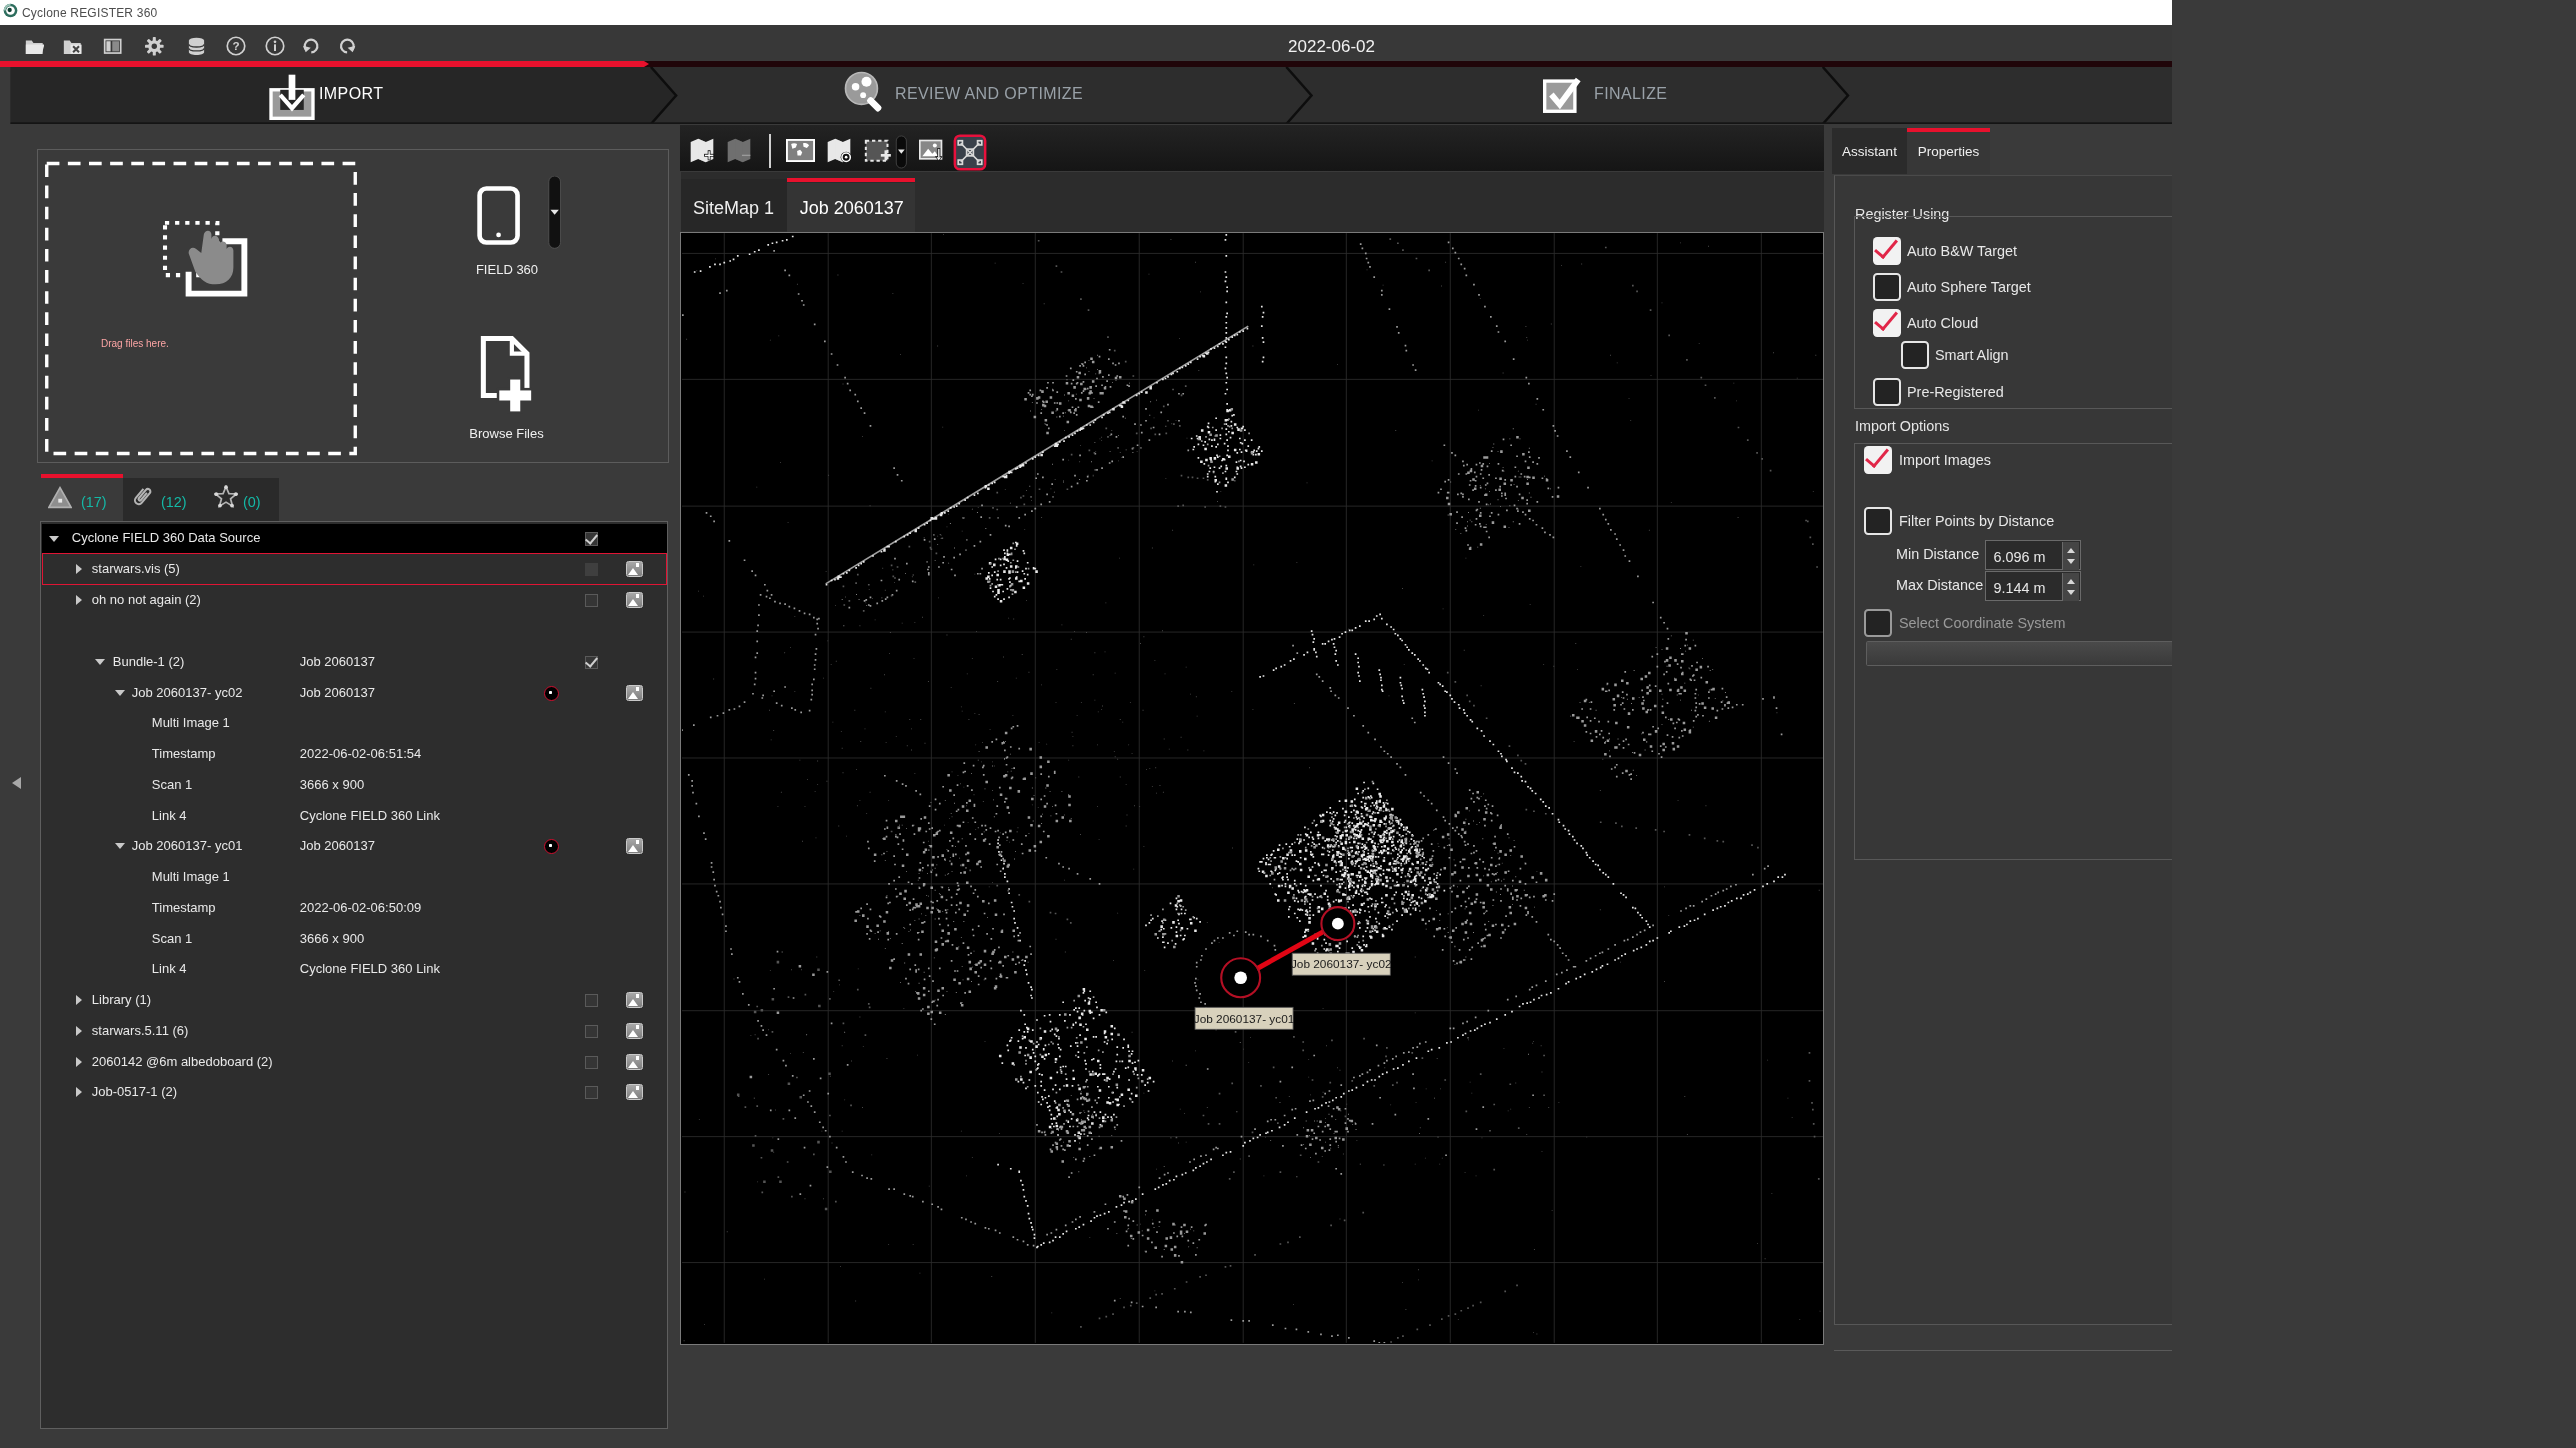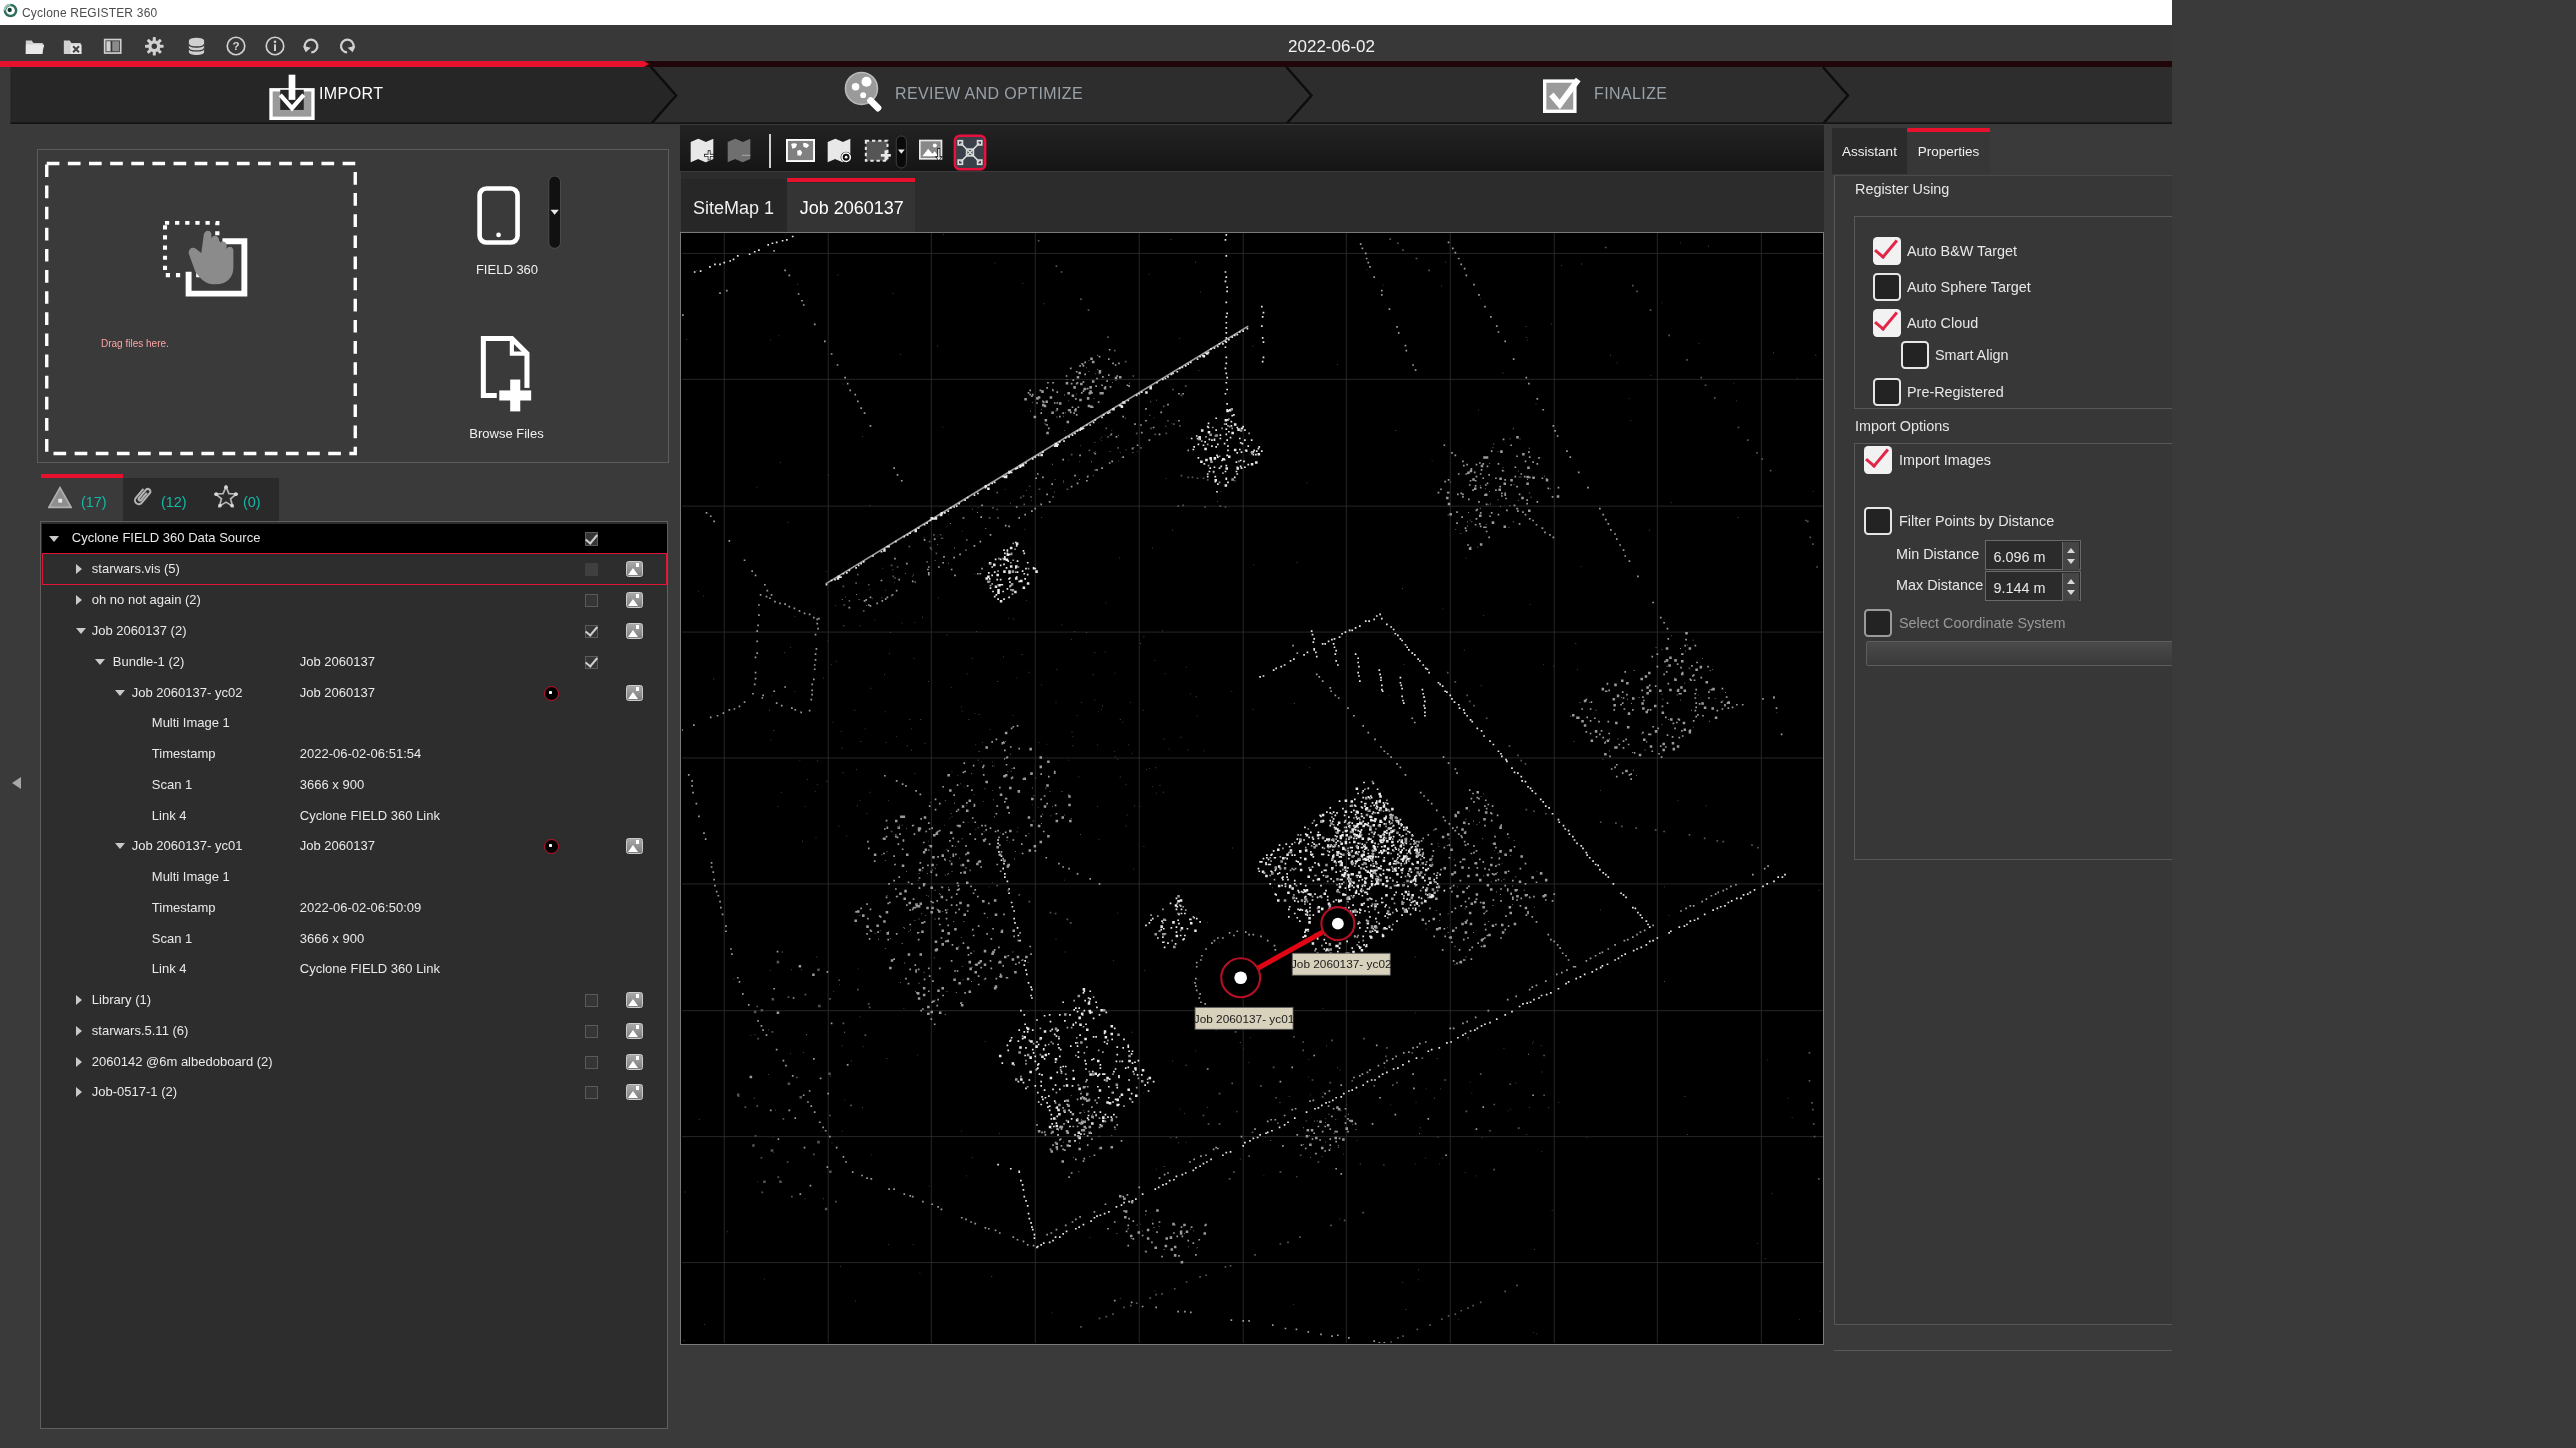--- a/index.html
+++ b/index.html
@@ -254,26 +254,20 @@
 <div class="trow" style="top:32px;">
 <span class="arr-r" style="left:34px"></span>
 <span class="lbl" style="left:50px">starwars.vis (5)</span>
 <span class="cb dim" style="border:0;background:#3f3f3f"></span>
 <span class="imgic"></span>
 </div>
 <div class="trow" style="top:63px;">
 <span class="arr-r" style="left:34px"></span>
 <span class="lbl" style="left:50px">oh no not again (2)</span>
 <span class="cb"></span>
-<span class="imgic"></span>
-</div>
-<div class="trow" style="top:94px;">
-<span class="arr-d" style="left:34px"></span>
-<span class="lbl" style="left:50px">Job 2060137 (2)</span>
-<span class="cb chk"></span>
 <span class="imgic"></span>
 </div>
 <div class="trow" style="top:125px;">
 <span class="arr-d" style="left:53px"></span>
 <span class="lbl" style="left:71px">Bundle-1 (2)</span>
 <span class="col2">Job 2060137</span>
 <span class="cb chk"></span>
 </div>
 <div class="trow" style="top:156px;">
 <span class="arr-d" style="left:73px"></span>
@@ -426,21 +420,21 @@
       <text x="665.0" y="934" text-anchor="middle" font-size="14" font-family="Liberation Sans" fill="#1a1a1a">Job 2060137- yc01</text>
     </svg>
 <div class="rpanel"></div>
 <div class="rtab1">Assistant</div>
 <div class="rtab2">Properties</div>
 <div class="rtab2red"></div>
 <svg class="abs" style="left:2493px;top:128px" width="49" height="42" viewBox="0 0 58 50">
       <rect x="3" y="11" width="36" height="36" fill="none" stroke="#e8e8e8" stroke-width="3"></rect>
       <rect x="13" y="3" width="42" height="36" fill="#9a9a9a" stroke="#fff" stroke-width="3"></rect>
     </svg>
-<div class="rhdr" style="left:1855px;top:181px">Register Using</div>
+<div class="rhdr" style="left:1855px;top:206px">Register Using</div>
 <div class="rgroup" style="left:1854px;top:216px;width:669px;height:193px"></div>
 <div class="rcb chk" style="left:1873px;top:237px"></div>
 <div class="rlbl" style="left:1907px;top:243px">Auto B&amp;W Target</div>
 <div class="rcb" style="left:1873px;top:273px"></div>
 <div class="rlbl" style="left:1907px;top:279px">Auto Sphere Target</div>
 <div class="rcb chk" style="left:1873px;top:309px"></div>
 <div class="rlbl" style="left:1907px;top:315px">Auto Cloud</div>
 <div class="rcb" style="left:1901px;top:341px"></div>
 <div class="rlbl" style="left:1935px;top:347px">Smart Align</div>
 <div class="rcb" style="left:1873px;top:378px"></div>

